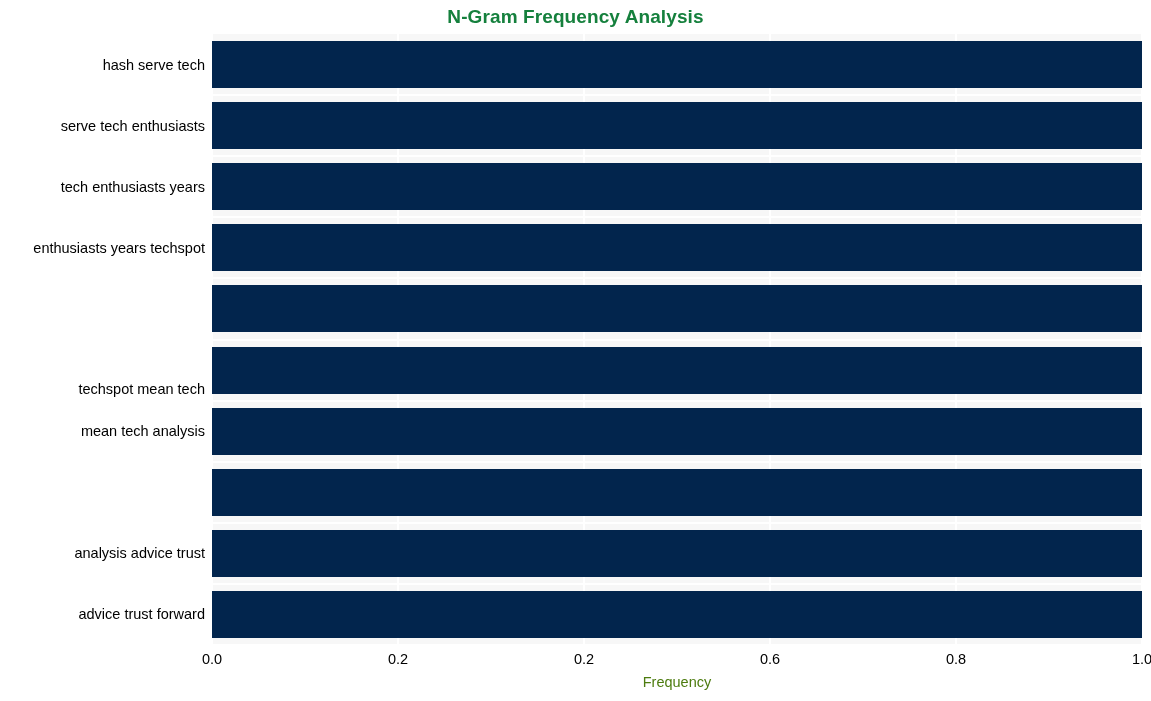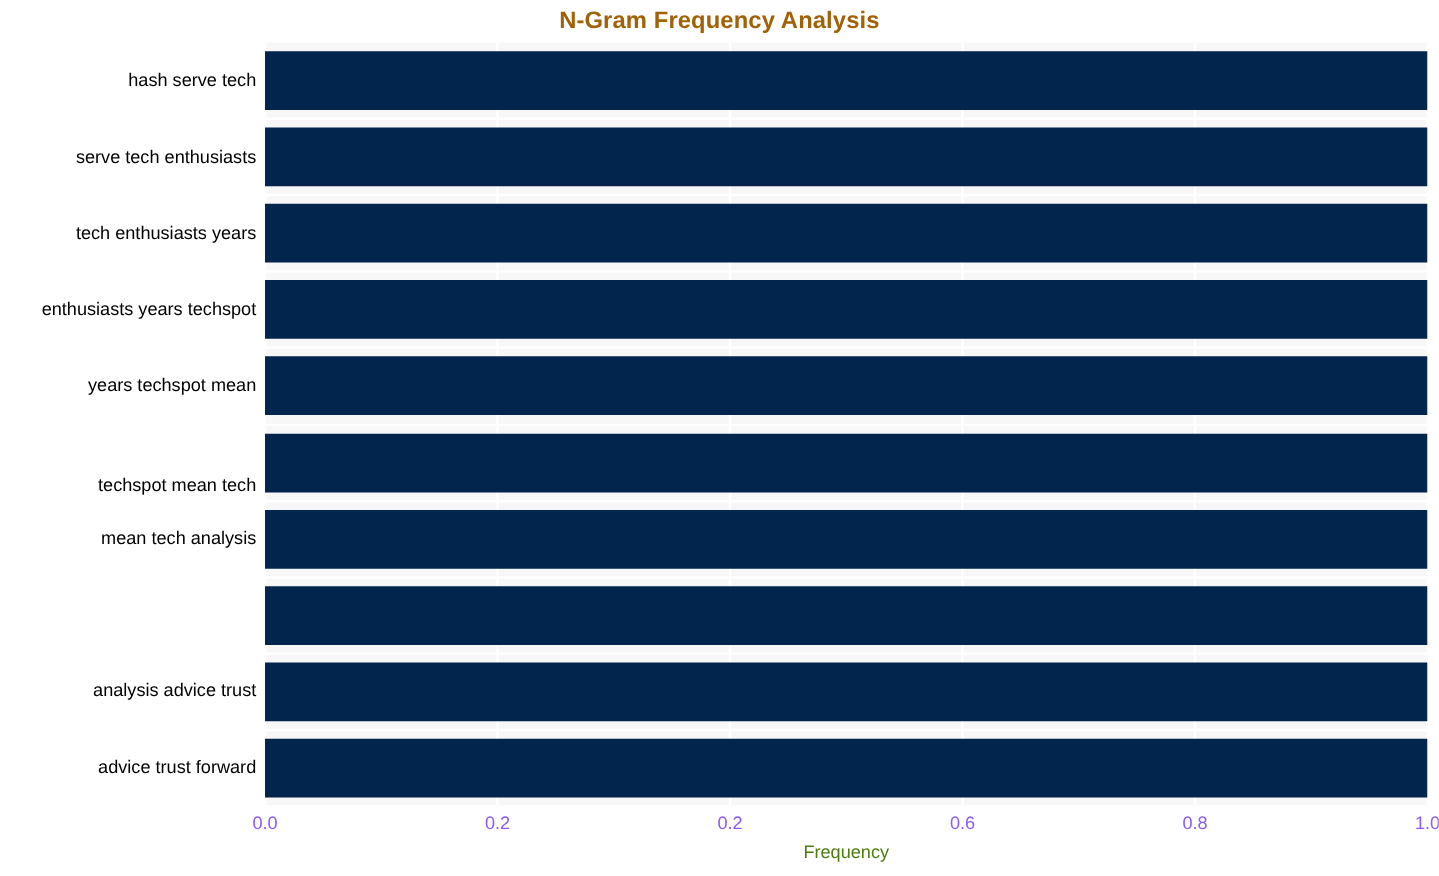--- a/index.html
+++ b/index.html
@@ -22,21 +22,21 @@
   }
 
   #chart-title {
     position: absolute;
     left: 0;
     top: 6px;
     width: 1151px;
     text-align: center;
     font-size: 19px;
     font-weight: bold;
-    color: #a16207;
+    color: #15803d;
     letter-spacing: 0.1px;
   }
 
   
   #plot-area {
     position: absolute;
     left: 212px;
     top: 34px;
     width: 930px;
     height: 611px;
@@ -101,21 +101,21 @@
     width: 930px;
     height: 22px;
   }
   .xtick {
     position: absolute;
     top: 0;
     width: 70px;
     margin-left: -35px;
     text-align: center;
     font-size: 14.5px;
-    color: #8b5cf6;
+    color: #000000;
     white-space: nowrap;
   }
 
   #xlabel {
     position: absolute;
     left: 212px;
     top: 674px;
     width: 930px;
     text-align: center;
     font-size: 14.5px;
@@ -160,21 +160,20 @@
         <div class="bar" style="top: 495.85px; width: 930px; background: rgb(2, 37, 77);"></div>
         <div class="bar" style="top: 556.95px; width: 930px; background: rgb(2, 37, 77);"></div>
       </div>
   </div>
 
   <div id="ytick-layer">
       <div class="ytick" style="top: 30.55px;">hash serve tech</div>
       <div class="ytick" style="top: 91.65px;">serve tech enthusiasts</div>
       <div class="ytick" style="top: 152.75px;">tech enthusiasts years</div>
       <div class="ytick" style="top: 213.85px;">enthusiasts years techspot</div>
-      <div class="ytick" style="top: 274.95px;">years techspot mean</div>
       <div class="ytick" style="top: 355px; padding-left: 40px;">techspot mean tech</div>
       <div class="ytick" style="top: 397.15px;">mean tech analysis</div>
       <div class="ytick" style="top: 519.35px;">analysis advice trust</div>
       <div class="ytick" style="top: 580.45px;">advice trust forward</div>
     </div>
 
   <div id="xtick-layer">
       <div class="xtick" style="left: 0px;">0.0</div>
       <div class="xtick" style="left: 186px;">0.2</div>
       <div class="xtick" style="left: 372px;">0.2</div>

